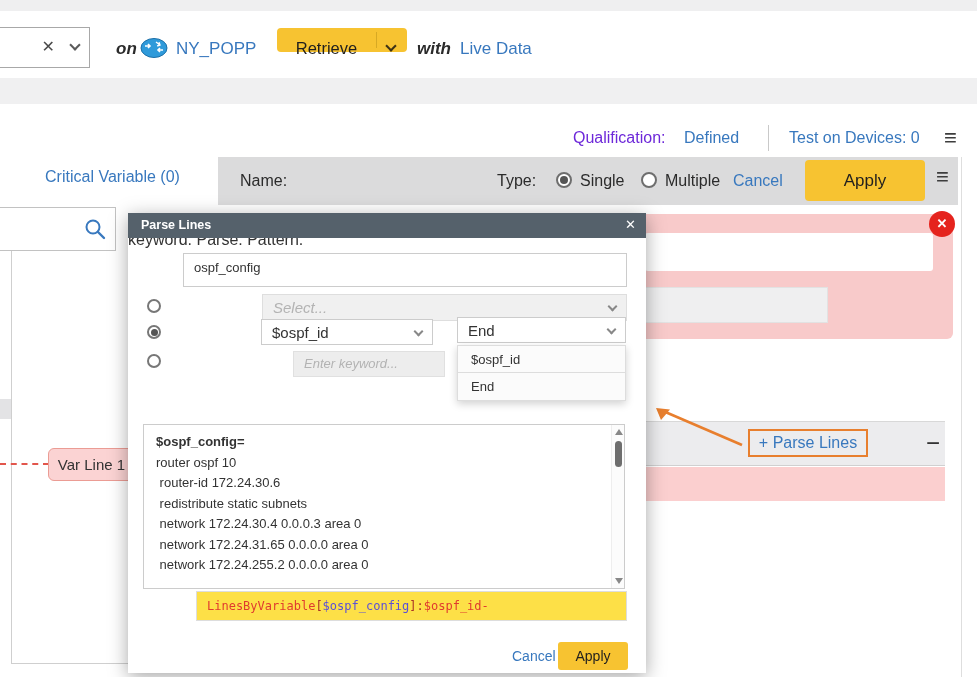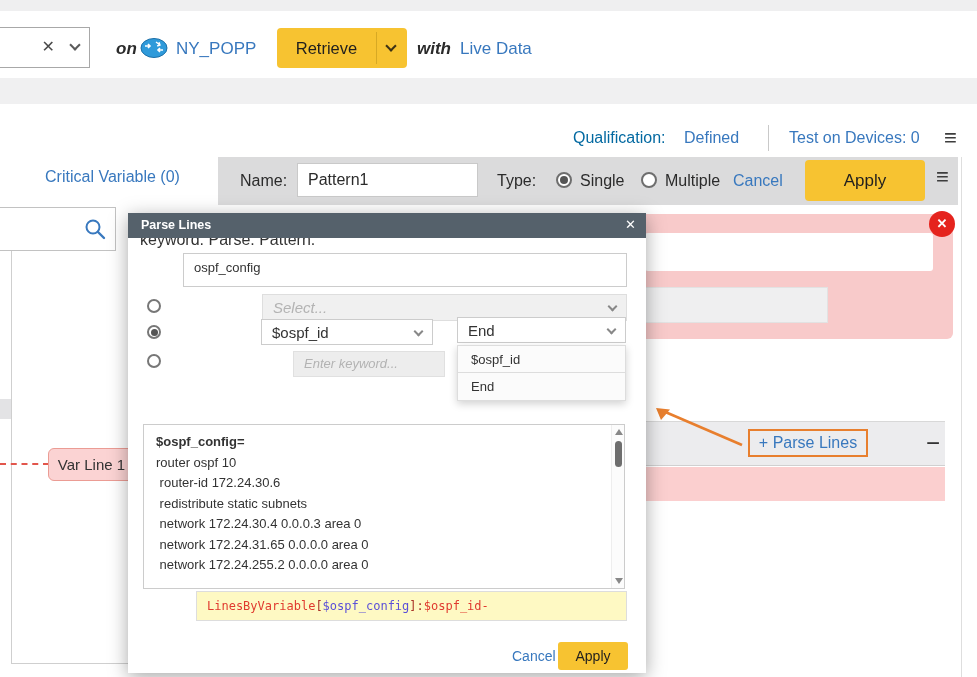--- a/index.html
+++ b/index.html
@@ -16,31 +16,31 @@
   .combobox { left:-28px; top:27px; width:118px; height:41px; background:#fff; border:1px solid #a8a8a8; }
   .combobox .clear { position:absolute; right:34px; top:9px; font-size:16px; color:#4a4a4a; cursor:pointer; }
   .chev { display:inline-block; width:8px; height:8px; border-right:2px solid #5a5a5a; border-bottom:2px solid #5a5a5a; transform:rotate(45deg); }
   .combobox .chev { position:absolute; right:10px; top:13px; }
 
   .italic-label { font-style:italic; font-weight:700; font-size:17px; color:#2b2b2b; }
   .on-label { left:116px; top:39px; }
   .device-link { left:176px; top:39px; font-size:17px; color:#3878be; cursor:pointer; }
   .router-icon { left:140px; top:37px; }
 
-  .retrieve-group { left:277px; top:28px; height:40px; display:flex; background:#f7c331; border-radius:4px; cursor:pointer; }
+  .retrieve-group { left:277px; top:28px; height:24px; display:flex; background:#f7c331; border-radius:4px; cursor:pointer; }
   .retrieve-main { width:99px; text-align:center; line-height:40px; font-size:16.5px; color:#201f1e; }
   .retrieve-divider { width:1px; background:rgba(120,90,0,.25); margin:4px 0; }
   .retrieve-caret { width:30px; position:relative; }
   .retrieve-caret .chev { position:absolute; left:10px; top:14px; border-color:#3c3215; }
 
   .with-label { left:417px; top:39px; }
   .livedata-link { left:460px; top:39px; font-size:17px; color:#3878be; cursor:pointer; }
 
   
-  .qual-label { left:573px; top:129px; font-size:16px; color:#0369a1; }
+  .qual-label { left:573px; top:129px; font-size:16px; color:#6d28d9; }
   .qual-value { left:684px; top:129px; font-size:16px; color:#3878be; cursor:pointer; }
   .qual-sep { left:768px; top:125px; width:1px; height:26px; background:#c9c9c9; }
   .test-devices { left:789px; top:129px; font-size:16px; color:#3878be; cursor:pointer; }
   .menu-icon { font-size:22px; color:#3d3d3d; line-height:22px; cursor:pointer; }
   .menu-top { left:944px; top:127px; }
 
   
   .name-bar { left:218px; top:157px; width:740px; height:48px; background:#dbdbdc; }
   .nb-label { font-size:16px; color:#2b2b2b; }
   .nb-name-label { left:240px; top:172px; }
@@ -78,21 +78,21 @@
   .oneline-box span.txt { position:absolute; left:30px; top:9px; font-size:16px; color:#3878be; }
   .close-circle { left:929px; top:211px; width:26px; height:26px; border-radius:50%; background:#e5231d; color:#fff; text-align:center; line-height:26px; font-size:13px; font-weight:700; cursor:pointer; }
   .gray-bar-b { left:620px; top:421px; width:325px; height:45px; background:#ececee; border-top:1px solid #d8d8d8; border-bottom:1px solid #d0d0d0; }
   .parse-lines-btn { left:748px; top:429px; width:120px; height:28px; border:2px solid #e87f2e; text-align:center; line-height:24px; font-size:16px; color:#3878be; cursor:pointer; background:transparent; }
   .minus-icon { left:926px; top:429px; font-size:24px; color:#2b2b2b; cursor:pointer; }
   .pink-c { left:620px; top:467px; width:325px; height:34px; background:#fbcfcf; }
   .arrow-svg { left:645px; top:398px; }
   .right-vline { left:961px; top:157px; width:1px; height:520px; background:#dedede; }
 
   
-  .dialog { left:128px; top:213px; width:518px; height:460px; background:#fff; box-shadow:0 4px 18px rgba(0,0,0,.35); z-index:10;padding-left:12px; }
+  .dialog { left:128px; top:213px; width:518px; height:460px; background:#fff; box-shadow:0 4px 18px rgba(0,0,0,.35); z-index:10; }
   .dlg-header { position:absolute; left:0; top:0; width:100%; height:25px; background:#55616b; }
   .dlg-title { position:absolute; left:13px; top:5px; font-size:12.5px; font-weight:700; color:#fff; }
   .dlg-close { position:absolute; right:10px; top:4px; font-size:13px; color:#fff; cursor:pointer; }
   .dlg-name-input { position:absolute; left:55px; top:40px; width:444px; height:34px; border:1px solid #ccc; font-size:13px; color:#333; line-height:27px; padding-left:10px; }
   .dlg-radio { position:absolute; width:14px; height:14px; border:2px solid #777; border-radius:50%; background:#fff; cursor:pointer; }
   .dlg-radio.sel::after { content:""; position:absolute; left:1.5px; top:1.5px; width:7px; height:7px; border-radius:50%; background:#555; }
   .select { position:absolute; border:1px solid #ccc; background:#fff; font-size:15px; color:#333; cursor:pointer; }
   .select .val { position:absolute; left:10px; top:4px; }
   .select .chev { position:absolute; right:10px; top:8px; width:7px; height:7px; border-color:#888; }
   .select.disabled { background:#f0f0f0; border-color:#dedede; cursor:default; }
@@ -102,21 +102,21 @@
   .dd-item { position:relative; height:27px; line-height:27px; padding-left:13px; font-size:13px; color:#333; cursor:pointer; }
   .dd-item.first { border-bottom:1px solid #ddd; }
   .output-box { position:absolute; left:15px; top:211px; width:482px; height:165px; border:1px solid #ccc; overflow:hidden; }
   .out-line { white-space:pre; font-size:13px; color:#333; line-height:20.5px; padding-left:12px; }
   .out-line.bold { font-weight:700; }
   .output-box .pad-top { height:7px; }
   .vscroll { position:absolute; right:0; top:0; width:13px; height:100%; background:#fcfcfc; border-left:1px solid #eee; }
   .vscroll .tri-up { position:absolute; left:3px; top:4px; width:0; height:0; border-left:4px solid transparent; border-right:4px solid transparent; border-bottom:6px solid #888; cursor:pointer; }
   .vscroll .tri-down { position:absolute; left:3px; bottom:4px; width:0; height:0; border-left:4px solid transparent; border-right:4px solid transparent; border-top:6px solid #888; cursor:pointer; }
   .vscroll .thumb { position:absolute; left:3px; top:16px; width:7px; height:26px; border-radius:4px; background:#6e6e6e; cursor:pointer; }
-  .pattern-input { position:absolute; left:68px; top:378px; width:431px; height:30px; background:#fef9c3; border:1px solid #ddd; line-height:28px; padding-left:10px; font-family:"DejaVu Sans Mono", monospace; font-size:12px; white-space:pre; }
+  .pattern-input { position:absolute; left:68px; top:378px; width:431px; height:30px; background:#fde047; border:1px solid #ddd; line-height:28px; padding-left:10px; font-family:"DejaVu Sans Mono", monospace; font-size:12px; white-space:pre; }
   .seg-red { color:#e03a2f; }
   .seg-dark { color:#a93226; }
   .seg-purple { color:#5b4fd8; }
   .dlg-cancel { position:absolute; left:384px; top:435px; font-size:14px; color:#3878be; cursor:pointer; }
   .dlg-apply { position:absolute; left:430px; top:429px; width:70px; height:28px; background:#f7c331; border-radius:3px; text-align:center; line-height:28px; font-size:14px; color:#201f1e; cursor:pointer; }
 </style>
 </head>
 <body>
 
 <div id="screen">
@@ -147,21 +147,20 @@
   <span class="abs livedata-link">Live Data</span>
 
   <span class="abs qual-label">Qualification:</span>
   <span class="abs qual-value">Defined</span>
   <div class="abs qual-sep"></div>
   <span class="abs test-devices">Test on Devices: 0</span>
   <span class="abs menu-icon menu-top">≡</span>
 
   <div class="abs name-bar"></div>
   <span class="abs nb-label nb-name-label">Name:</span>
-  <div class="abs name-input">Pattern1</div>
   <span class="abs nb-label nb-type-label">Type:</span>
   <span class="abs radio sel r-single"></span>
   <span class="abs nb-label lbl-single">Single</span>
   <span class="abs radio r-multiple"></span>
   <span class="abs nb-label lbl-multiple">Multiple</span>
   <span class="abs cancel-link">Cancel</span>
   <div class="abs apply-btn-top">Apply</div>
   <span class="abs menu-icon menu-bar2">≡</span>
 
   <span class="abs critical-var">Critical Variable (0)</span>

